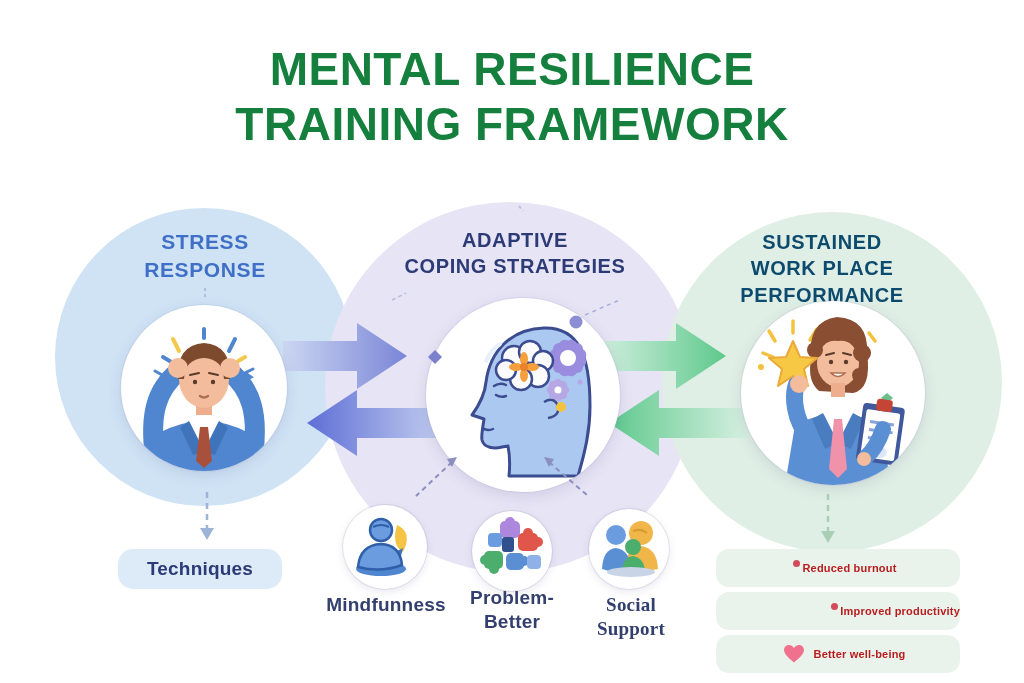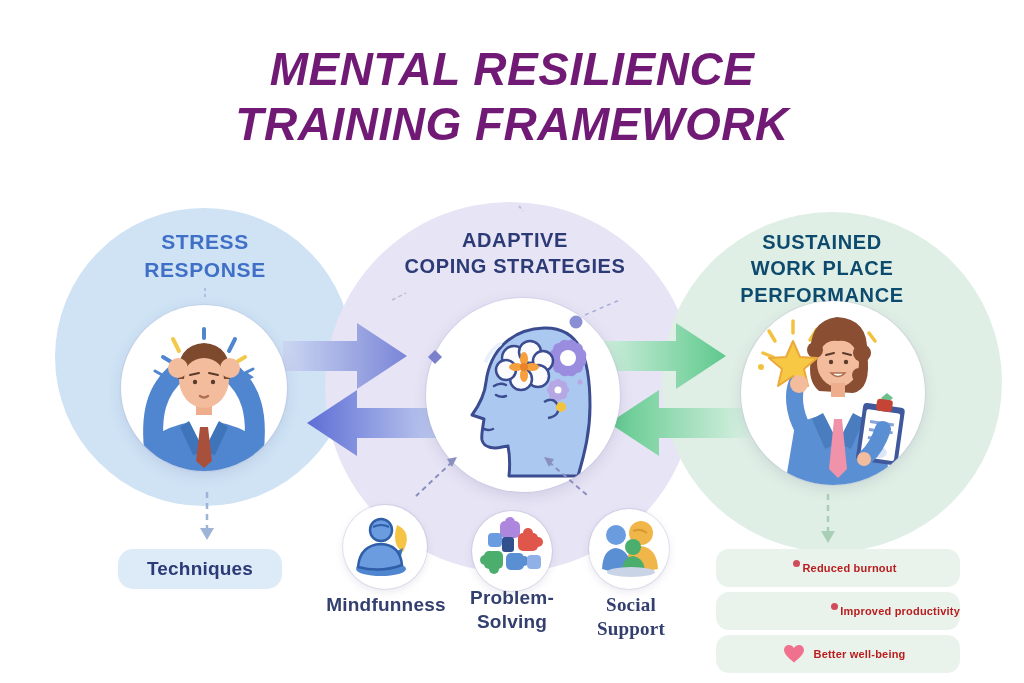--- a/index.html
+++ b/index.html
@@ -1,21 +1,21 @@
 <!DOCTYPE html>
 <html><head>
 <meta charset="utf-8">
 <style>
   html,body{margin:0;padding:0;background:#ffffff;}
   .canvas{position:relative;width:1024px;height:683px;background:#ffffff;overflow:hidden;
           font-family:"Liberation Sans",sans-serif;}
   .abs{position:absolute;}
   .blob{position:absolute;border-radius:50%;}
   h1.title{position:absolute;left:0;right:0;top:42px;margin:0;text-align:center;
-           font-size:46px;line-height:1.2;font-weight:800;letter-spacing:.5px;color:#701a75;font-style:italic;}
+           font-size:46px;line-height:1.2;font-weight:800;letter-spacing:.5px;color:#15803d;}
   .stage-label{position:absolute;text-align:center;font-weight:800;letter-spacing:.6px;
                line-height:1.32;white-space:nowrap;}
   .illus-circle{position:absolute;background:#fff;border-radius:50%;overflow:hidden;
                 box-shadow:0 0 0 1px rgba(160,160,200,.18),0 4px 14px rgba(90,90,140,.16);
                 display:flex;align-items:center;justify-content:center;}
   .sub-circle{position:absolute;background:#fff;border-radius:50%;overflow:hidden;
               box-shadow:0 0 0 1px rgba(150,148,190,.22),0 3px 8px rgba(110,110,160,.16);
               display:flex;align-items:center;justify-content:center;}
   .sub-label{position:absolute;text-align:center;color:#333f6e;font-weight:800;
              font-size:19px;line-height:1.25;letter-spacing:.2px;}
@@ -247,21 +247,21 @@
       <path d="M33,62 Q34,48 44,47 Q55,49 56,62 Q44,66 33,62 Z" fill="#4cae6d"></path>
       <ellipse cx="42" cy="63" rx="24" ry="5" fill="#c9d4e6"></ellipse>
     </svg>
   </div>
 
   <div class="sub-label" style="left:306px;top:593px;width:160px;">
     <div>Mindfunness</div>
   </div>
   <div class="sub-label" style="left:432px;top:586px;width:160px;">
     <div>Problem-</div>
-    <div>Solving</div>
+    <div>Better</div>
   </div>
   <div class="sub-label" style="left:551px;top:593px;width:160px;font-family:Liberation Serif, serif;">
     <div>Social</div>
     <div>Support</div>
   </div>
 
   <div class="pill green" style="left:716px;top:549px;width:230px;height:38px;">
     <span class="bullet-dot"></span>
     <span>Reduced burnout</span>
   </div>

